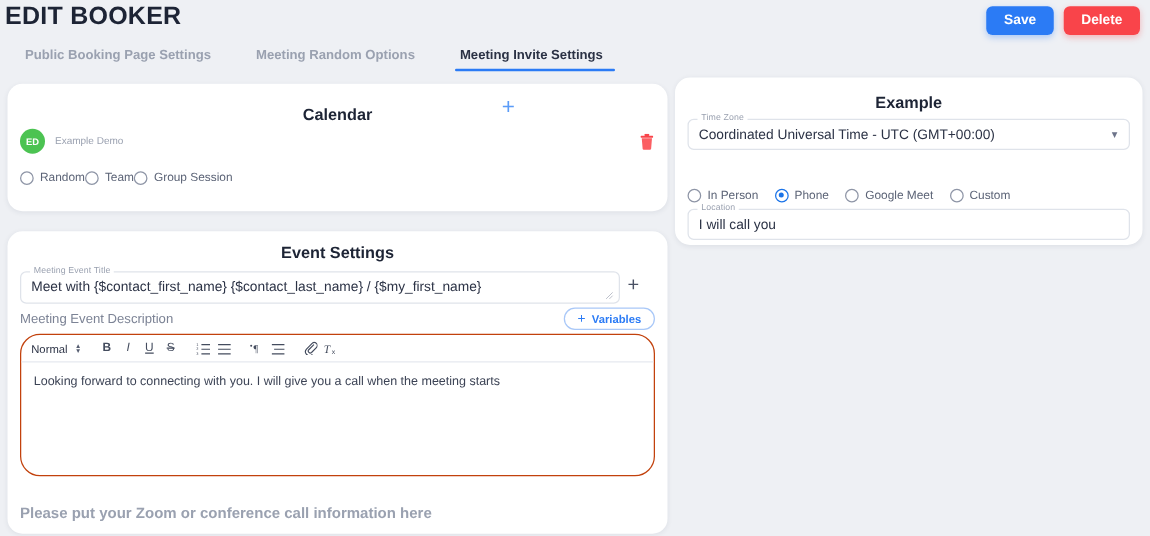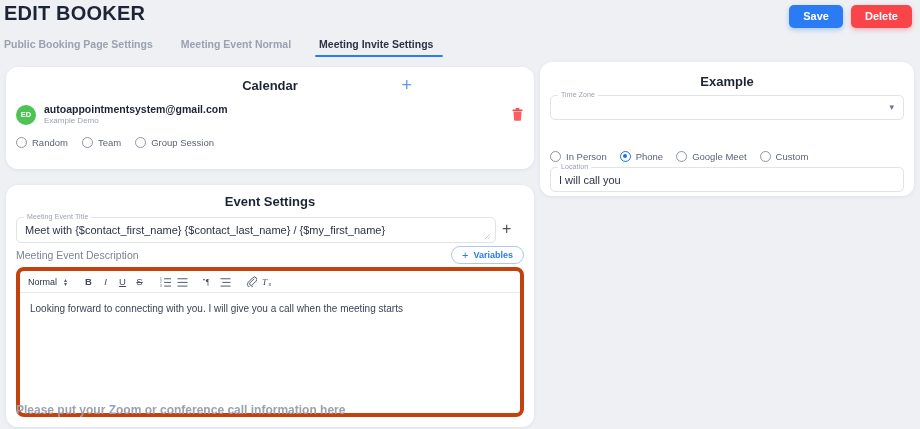--- a/index.html
+++ b/index.html
@@ -37,26 +37,26 @@
     cursor: pointer;
     font-family: "Liberation Sans", sans-serif;
     line-height: 1.2;
   }
   .btn-save { background: #2b7bf5; box-shadow: 0 2px 5px rgba(43,123,245,.35); }
   .btn-delete { background: #f9444a; box-shadow: 0 2px 5px rgba(249,68,74,.35); }
 
   
   .tabs {
     position: absolute;
-    left: 0; top: 38px;
+    left: 16px; top: 38px;
     width: 776px;
     height: 23px;
     display: flex;
     align-items: flex-start;
-    gap: 0;
+    gap: 8px;
   }
   .tab {
     font-size: 10.5px;
     font-weight: bold;
     color: #9aa1b0;
     padding: 0 14px 7px 14px;
     cursor: pointer;
     white-space: nowrap;
     position: relative;
   }
@@ -80,21 +80,21 @@
   }
   .card-title {
     text-align: center;
     font-size: 13px;
     font-weight: bold;
     color: #1d2435;
   }
 
   
   #calendar-card { left: 6px; top: 67px; width: 528px; height: 102px; }
-  #calendar-card .card-title { margin-top: 11px; }
+  #calendar-card .card-title { margin-top: 17px; }
   .plus-add {
     position: absolute;
     right: 122px; top: 11px;
     font-size: 18px;
     line-height: 14px;
     color: #5b9cf8;
     cursor: pointer;
     font-weight: 400;
   }
   .acct-row {
@@ -124,21 +124,20 @@
     cursor: pointer;
     display: flex;
     align-items: center;
     justify-content: center;
   }
   .radio-row {
     position: absolute;
     left: 10px; top: 70px;
     display: flex;
     align-items: center;
-    gap: 14px;
   }
   .radio {
     display: flex;
     align-items: center;
     gap: 5px;
     cursor: pointer;
     font-size: 9.5px;
     color: #5b6376;
   }
   .radio .dot {
@@ -257,23 +256,23 @@
     gap: 5px;
     cursor: pointer;
     font-family: "Liberation Sans", sans-serif;
   }
   #variables-btn .vplus { font-weight: 400; font-size: 11px; line-height: 9px; }
 
   
   #editor-wrap {
     position: absolute;
     left: 10px; top: 82px;
-    width: 508px; height: 150px;
-    border: 4px solid #c2410c;
-    border-radius: 8px;
+    width: 508px; height: 114px;
+    border: 1px solid #c2410c;
+    border-radius: 16px;
     background: #fff;
     overflow: hidden;
   }
   #editor-toolbar {
     height: 22px;
     border-bottom: 1px solid #e6e9ef;
     display: flex;
     align-items: center;
     padding: 0 6px;
     gap: 0;
@@ -326,33 +325,32 @@
 
 <div class="page-title">EDIT BOOKER</div>
 
 <div class="top-actions">
   <button class="btn btn-save">Save</button>
   <button class="btn btn-delete">Delete</button>
 </div>
 
 <div class="tabs">
   <div class="tab">Public Booking Page Settings</div>
-  <div class="tab">Meeting Event Normal</div>
+  <div class="tab">Meeting Random Options</div>
   <div class="tab active">Meeting Invite Settings</div>
 </div>
 
 <div class="card" id="calendar-card">
   <div class="card-title">Calendar</div>
 
   <div class="plus-add">+</div>
 
   <div class="acct-row">
     <div class="avatar">ED</div>
     <div class="acct-text">
-      <div class="acct-email">autoappointmentsystem@gmail.com</div>
       <div class="acct-sub">Example Demo</div>
     </div>
     <div class="trash">
       <svg width="11" height="13" viewBox="0 0 11 13">
         <rect x="0.5" y="1.6" width="10" height="1.5" rx="0.5" fill="#f9444a"></rect>
         <rect x="3.6" y="0" width="3.8" height="1.8" rx="0.6" fill="#f9444a"></rect>
         <path d="M1.4 3.6 h8.2 l-0.7 8.3 a1 1 0 0 1 -1 0.9 h-4.8 a1 1 0 0 1 -1 -0.9 z" fill="#fb5f63"></path>
       </svg>
     </div>
   </div>
@@ -371,20 +369,21 @@
       <span>Group Session</span>
     </div>
   </div>
 </div>
 
 <div class="card" id="settings-card">
   <div class="card-title">Example</div>
 
   <div class="field" id="tz-field">
     <span class="legend">Time Zone</span>
+    <span class="value">Coordinated Universal Time - UTC (GMT+00:00)</span>
     <span class="caret">▾</span>
   </div>
 
 
   <div id="loc-radio-row">
     <div class="radio">
       <span class="dot"></span>
       <span>In Person</span>
     </div>
     <div class="radio checked">

